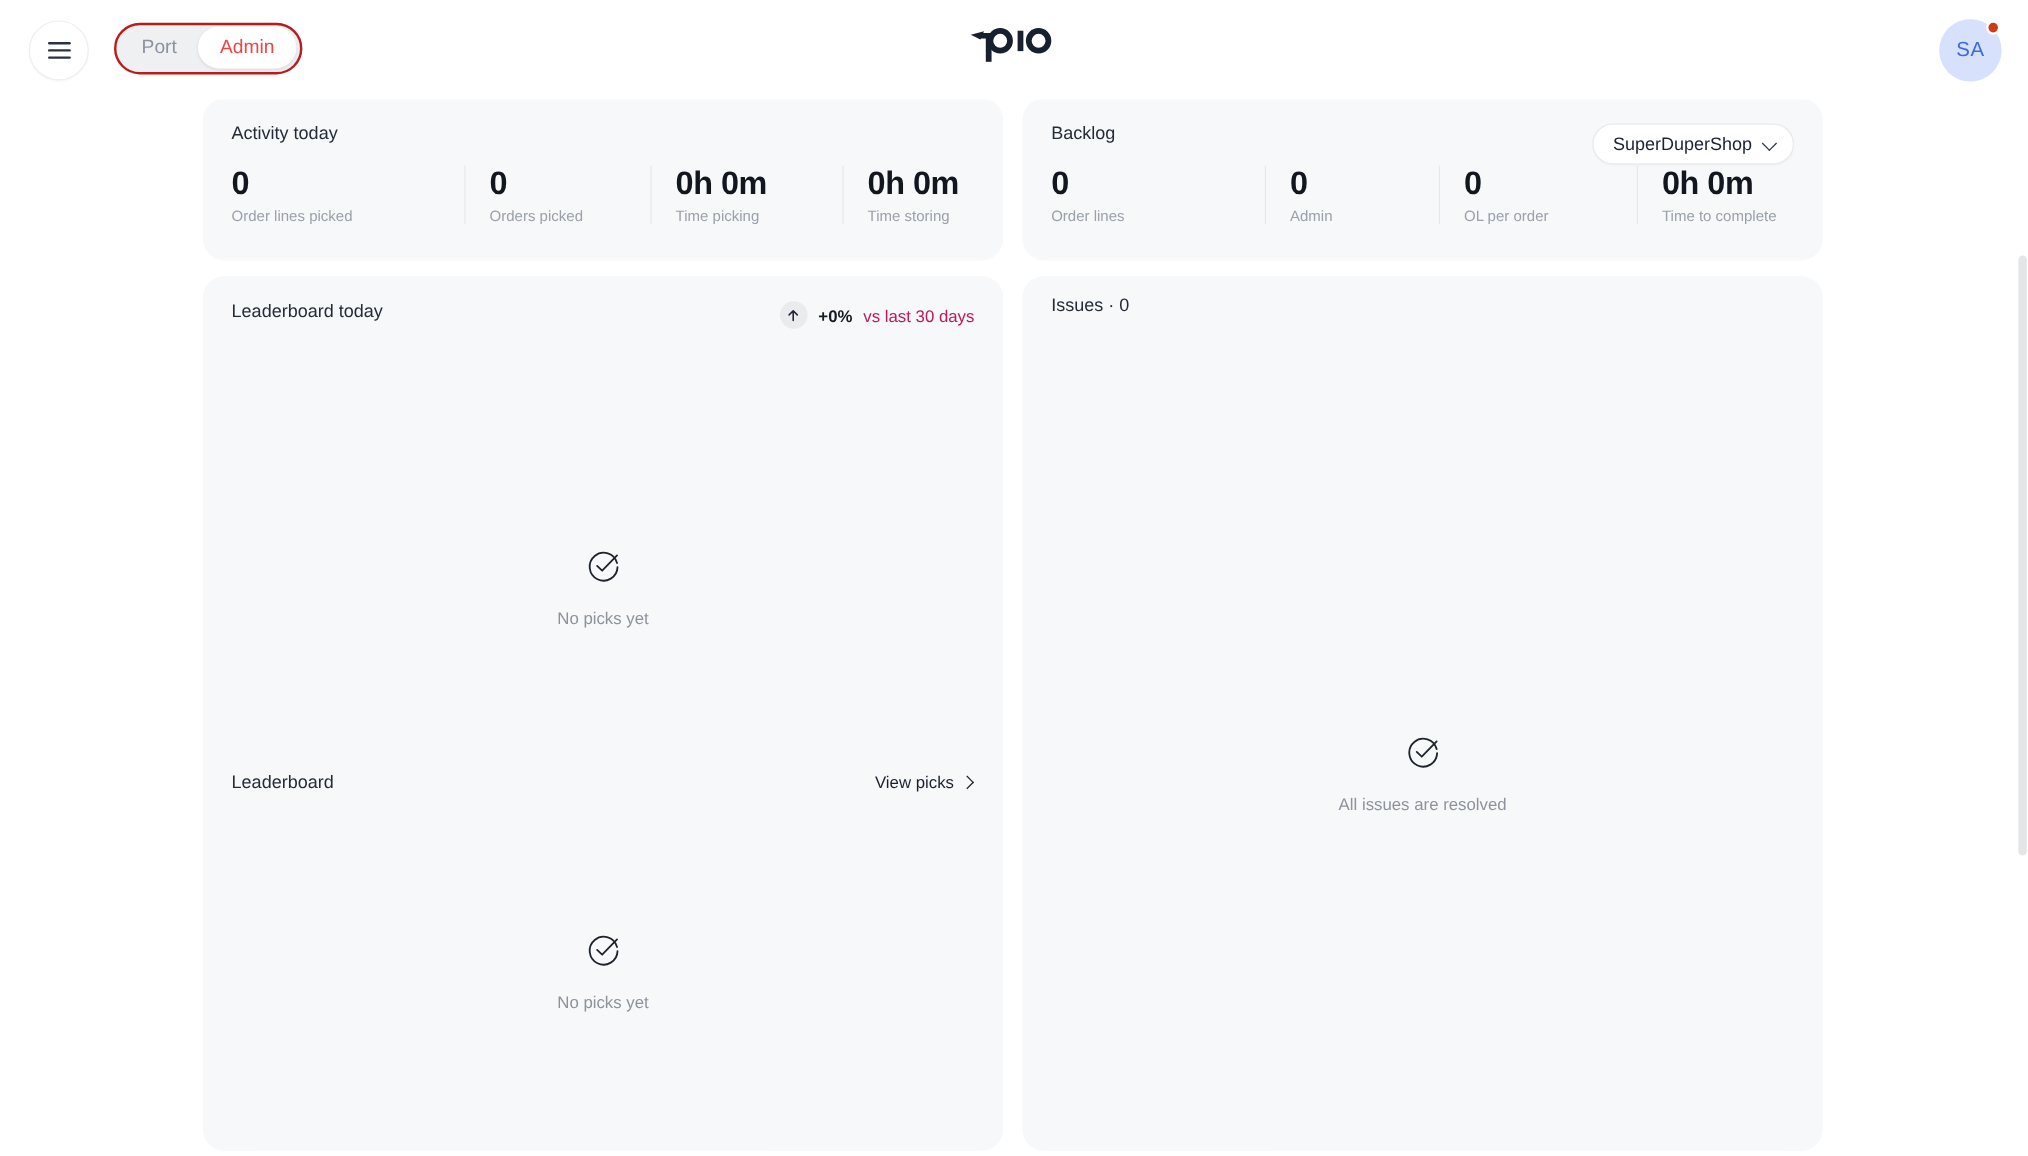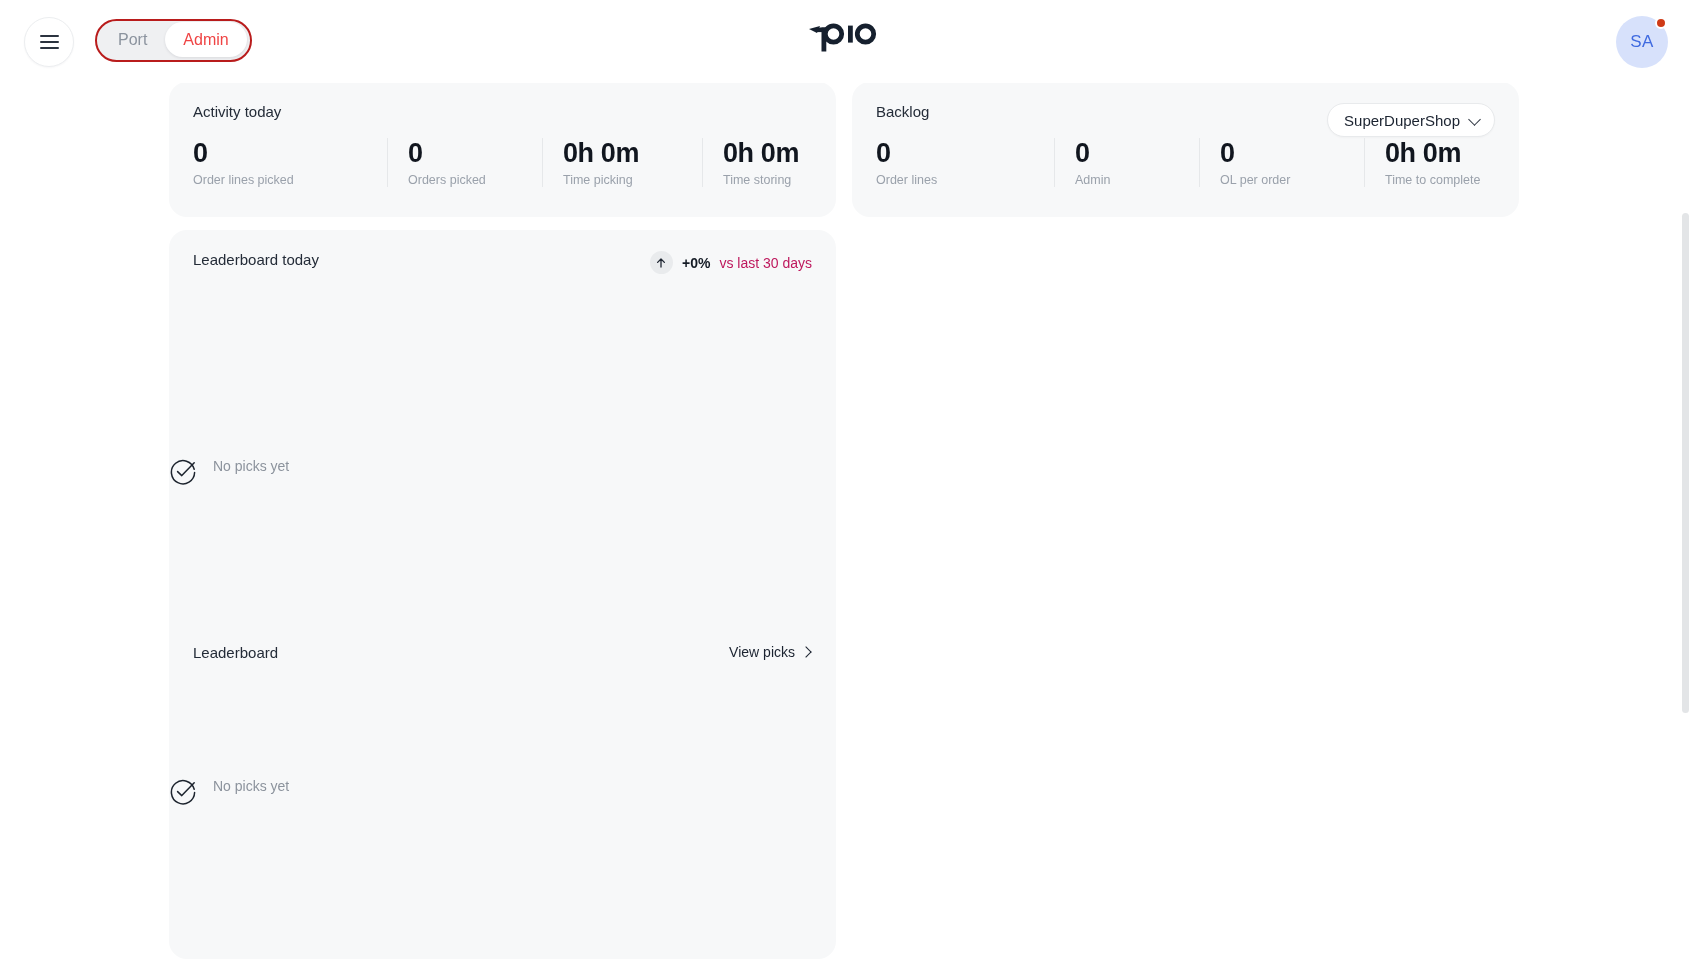--- a/index.html
+++ b/index.html
@@ -145,21 +145,21 @@
   .arrow-badge {
     width: 23px; height: 23px; border-radius: 50%;
     background: #e9ebed; display: flex; align-items: center; justify-content: center;
   }
   .delta-pct { font-size: 14px; font-weight: 700; color: #141b25; }
   .delta-sub { font-size: 14px; color: #be185d; }
 
   
   .empty {
     position: absolute; left: 0; right: 0;
-    display: flex; flex-direction: row; gap: 16px;
+    display: flex; flex-direction: column; align-items: center; gap: 16px;
   }
   .empty-text { font-size: 14px; color: #8c939d; }
 
   
   .sub-head {
     position: absolute; left: 24px; right: 24px;
     display: flex; align-items: center; justify-content: space-between;
     height: 24px;
   }
   .view-more {
@@ -312,17 +312,31 @@
       <span>
         <svg width="28" height="28" viewBox="0 0 28 28">
           <path d="M25.2 11.2 A11.6 11.6 0 1 0 25.6 14.6" fill="none" stroke="#1d242e" stroke-width="1.5" stroke-linecap="round"></path>
           <path d="M8.6 13.6 L12.8 17.6 L25.2 4.8" fill="none" stroke="#1d242e" stroke-width="1.5" stroke-linecap="round" stroke-linejoin="round"></path>
         </svg>
       </span>
       <span class="empty-text">No picks yet</span>
     </div>
   </div>
 
+  <div class="card" id="card-issues">
+    <div class="card-head" style="top: 16px;">
+      <div class="card-title">Issues · 0</div>
+    </div>
+    <div class="empty" style="top: 383px;">
+      <span>
+        <svg width="28" height="28" viewBox="0 0 28 28">
+          <path d="M25.2 11.2 A11.6 11.6 0 1 0 25.6 14.6" fill="none" stroke="#1d242e" stroke-width="1.5" stroke-linecap="round"></path>
+          <path d="M8.6 13.6 L12.8 17.6 L25.2 4.8" fill="none" stroke="#1d242e" stroke-width="1.5" stroke-linecap="round" stroke-linejoin="round"></path>
+        </svg>
+      </span>
+      <span class="empty-text">All issues are resolved</span>
+    </div>
+  </div>
 </div>
 
 <div class="scrollbar-track">
   <div class="scrollbar-thumb"></div>
 </div>
 
 </body></html>

